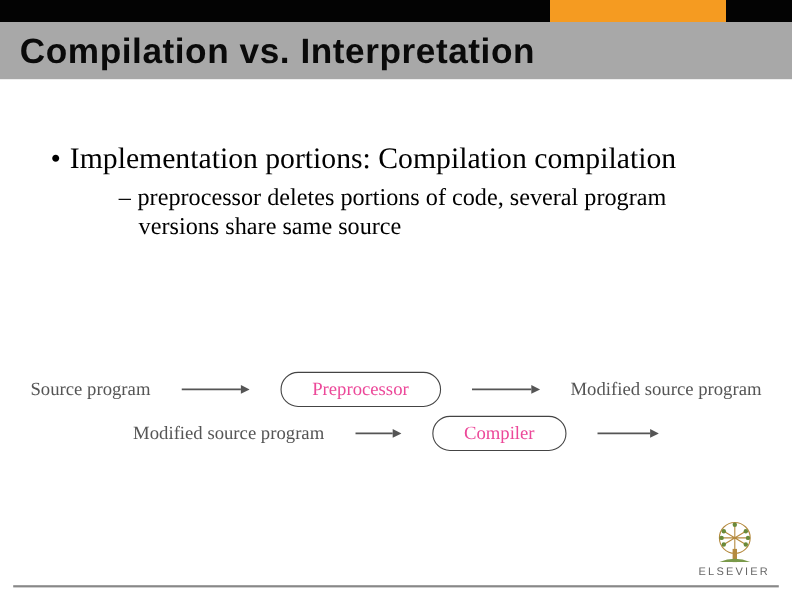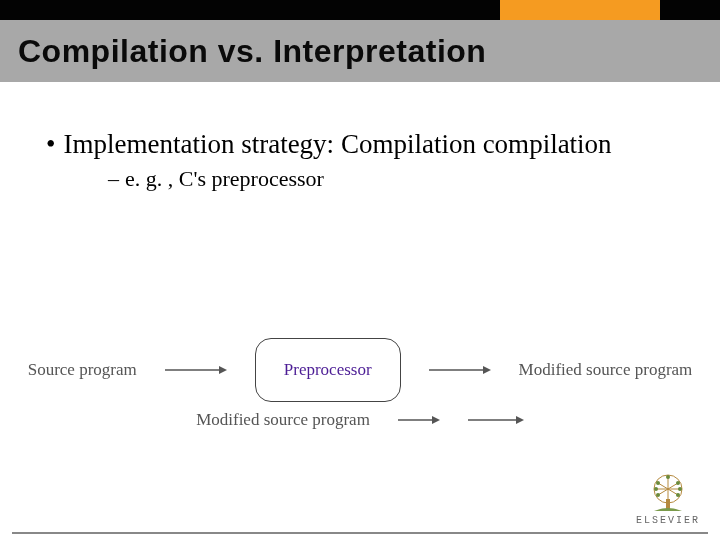--- a/index.html
+++ b/index.html
@@ -23,21 +23,21 @@
     top: 0;
     right: 60px;
     width: 160px;
     height: 30px;
     background: #f59b21;
   }
   .title-bar {
     position: absolute;
     top: 20px;
     left: 0; right: 0;
-    height: 62px;
+    height: 52px;
     background: #a8a8a8;
     display: flex;
     align-items: center;
     padding-left: 18px;
   }
   .title-bar h1 {
     margin: 0;
     font-family: Impact, "Arial Black", sans-serif;
     font-weight: 600;
     letter-spacing: 0.5px;
@@ -86,36 +86,36 @@
     gap: 28px;
     margin: 8px 0;
   }
   .flow-label {
     white-space: nowrap;
     color: #555;
   }
   .flow-box {
     border: 1.5px solid #444;
     border-radius: 16px;
-    padding: 21px 28px;
-    color: #4c1d95;
+    padding: 5px 28px;
+    color: #ec4899;
   }
   .arrow {
     flex: 0 0 auto;
   }
   .arrow svg { display: block; }
   .logo {
     position: absolute;
     bottom: 14px;
     right: 20px;
     text-align: center;
   }
   .logo svg { display: block; margin: 0 auto; }
   .logo-text {
-    font-family: Liberation Mono, monospace;
+    font-family: Liberation Sans, sans-serif;
     font-size: 10px;
     letter-spacing: 2px;
     color: #666;
     margin-top: 2px;
   }
   .footer-line {
     position: absolute;
     bottom: 6px;
     left: 12px;
     right: 12px;
@@ -128,24 +128,24 @@
 
 <div class="header-strip"></div>
 <div class="orange-tab"></div>
 
 <div class="title-bar">
   <h1>Compilation vs. Interpretation</h1>
 </div>
 
 <div class="content">
   <div class="b1">
-    <span class="bullet">•</span><span>Implementation strategy: </span><span>Compilation compilation</span>
+    <span class="bullet">•</span><span>Implementation portions: </span><span>Compilation compilation</span>
   </div>
   <div class="b2">
-    <span class="dash">–</span><span>e. g. , C's preprocessor</span>
+    <span class="dash">–</span><span>preprocessor deletes portions of code, several program versions share same source</span>
   </div>
 </div>
 
 <div class="diagram">
   <div class="flow-row">
     <span class="flow-label">Source program</span>
     <span class="arrow">
       <svg width="62" height="12">
           <line x1="0" y1="6" x2="54" y2="6" stroke="#555" stroke-width="1.5"></line>
           <polygon points="54,2 62,6 54,10" fill="#555"></polygon>
@@ -161,20 +161,21 @@
     <span class="flow-label">Modified source program</span>
   </div>
   <div class="flow-row">
     <span class="flow-label">Modified source program</span>
     <span class="arrow">
       <svg width="42" height="12">
           <line x1="0" y1="6" x2="34" y2="6" stroke="#555" stroke-width="1.5"></line>
           <polygon points="34,2 42,6 34,10" fill="#555"></polygon>
         </svg>
     </span>
+    <span class="flow-box">Compiler</span>
     <span class="arrow">
       <svg width="56" height="12">
           <line x1="0" y1="6" x2="48" y2="6" stroke="#555" stroke-width="1.5"></line>
           <polygon points="48,2 56,6 48,10" fill="#555"></polygon>
         </svg>
     </span>
   </div>
 </div>
 
 <div class="logo">

